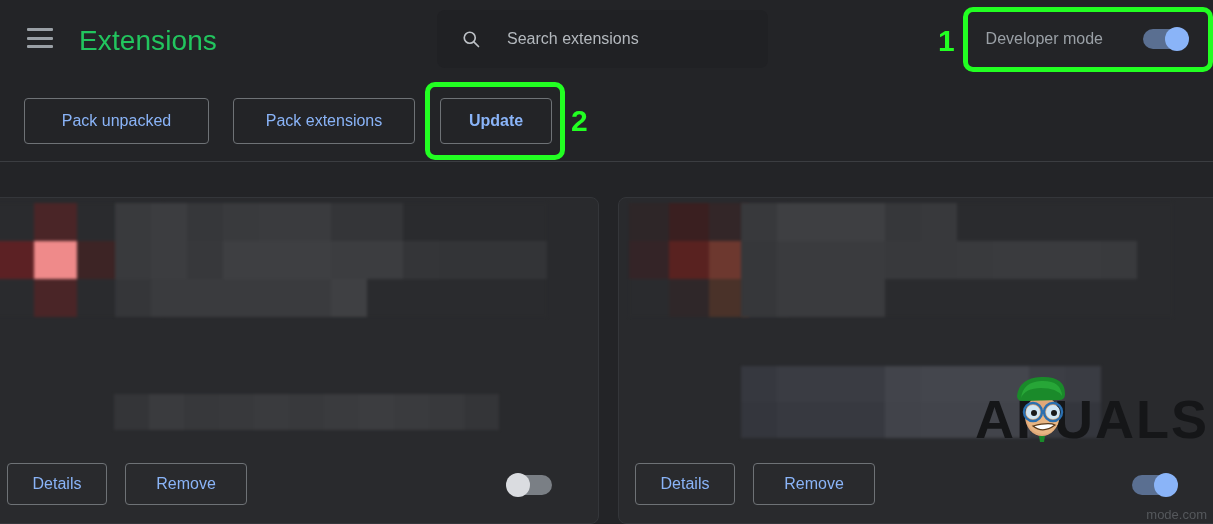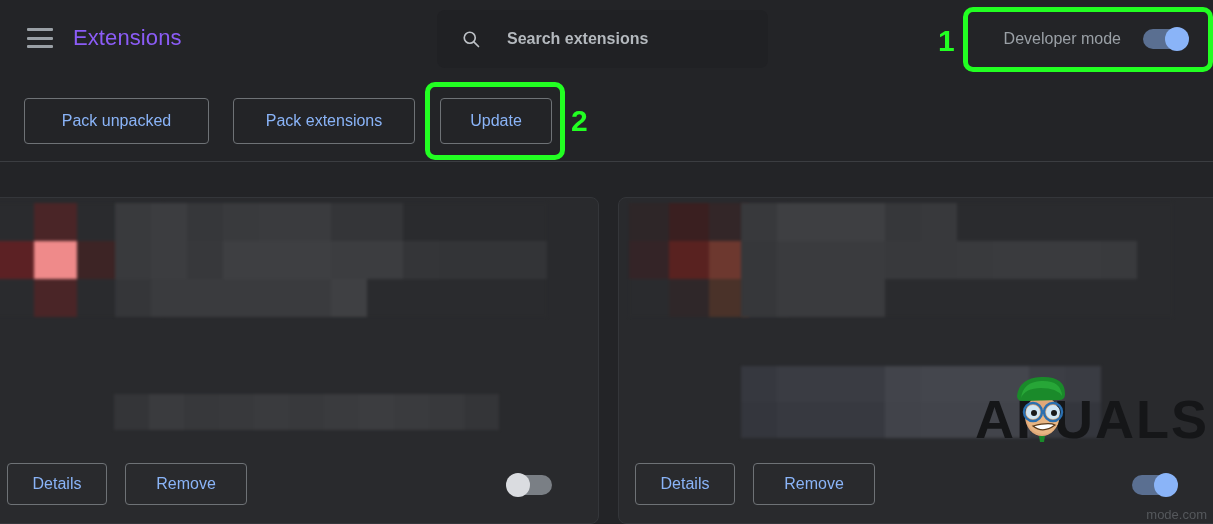--- a/index.html
+++ b/index.html
@@ -43,23 +43,23 @@
   .hamburger span {
     display: block;
     height: 3px;
     width: 100%;
     background: #9aa0a6;
     border-radius: 1px;
   }
 
   .page-title {
     position: absolute;
-    left: 73px; top: 25px;
-    font-size: 22px;
-    color: #8b5cf6;
+    left: 79px; top: 25px;
+    font-size: 28px;
+    color: #22c55e;
     letter-spacing: .1px;
     white-space: nowrap;
   }
 
   .search-wrap {
     position: absolute;
     left: 437px; top: 10px;
     width: 331px; height: 58px;
     background: #202124;
     border-radius: 8px;
@@ -75,31 +75,30 @@
   .search-input {
     position: absolute;
     left: 70px; top: 0;
     width: 250px; height: 58px;
     background: transparent;
     border: none;
     outline: none;
     color: #ec4899;
     font-size: 16px;
     font-family: "Liberation Sans", sans-serif;
-    font-weight: bold;
   }
   .search-input::placeholder { color: #b4b9be; opacity: 1; }
 
   .devmode-group {
     position: absolute;
     right: 8px; top: 12px;
     height: 54px;
     display: flex;
     align-items: center;
-    gap: 22px;
+    gap: 40px;
     padding: 0 18px 0 20px;
   }
   .devmode-label {
     font-size: 16px;
     color: #9aa0a6;
     white-space: nowrap;
   }
 
   
   .toggle {
@@ -138,21 +137,21 @@
     border-radius: 4px;
     color: #8ab4f8;
     font-size: 16px;
     font-family: "Liberation Sans", sans-serif;
     cursor: pointer;
     padding: 0 20px;
     white-space: nowrap;
   }
   #btn-load   { left: 24px;  width: 185px; }
   #btn-pack   { left: 233px; width: 182px; }
-  #btn-update { left: 440px; width: 112px; }
+  #btn-update { left: 440px; width: 112px; font-weight: bold; }
 
   
   .annot-box {
     position: absolute;
     border: 5px solid #22ff22;
     border-radius: 10px;
     pointer-events: none;
     z-index: 40;
   }
   #annot-box-1 { left: 963px; top: 7px;  width: 250px; height: 65px; }

